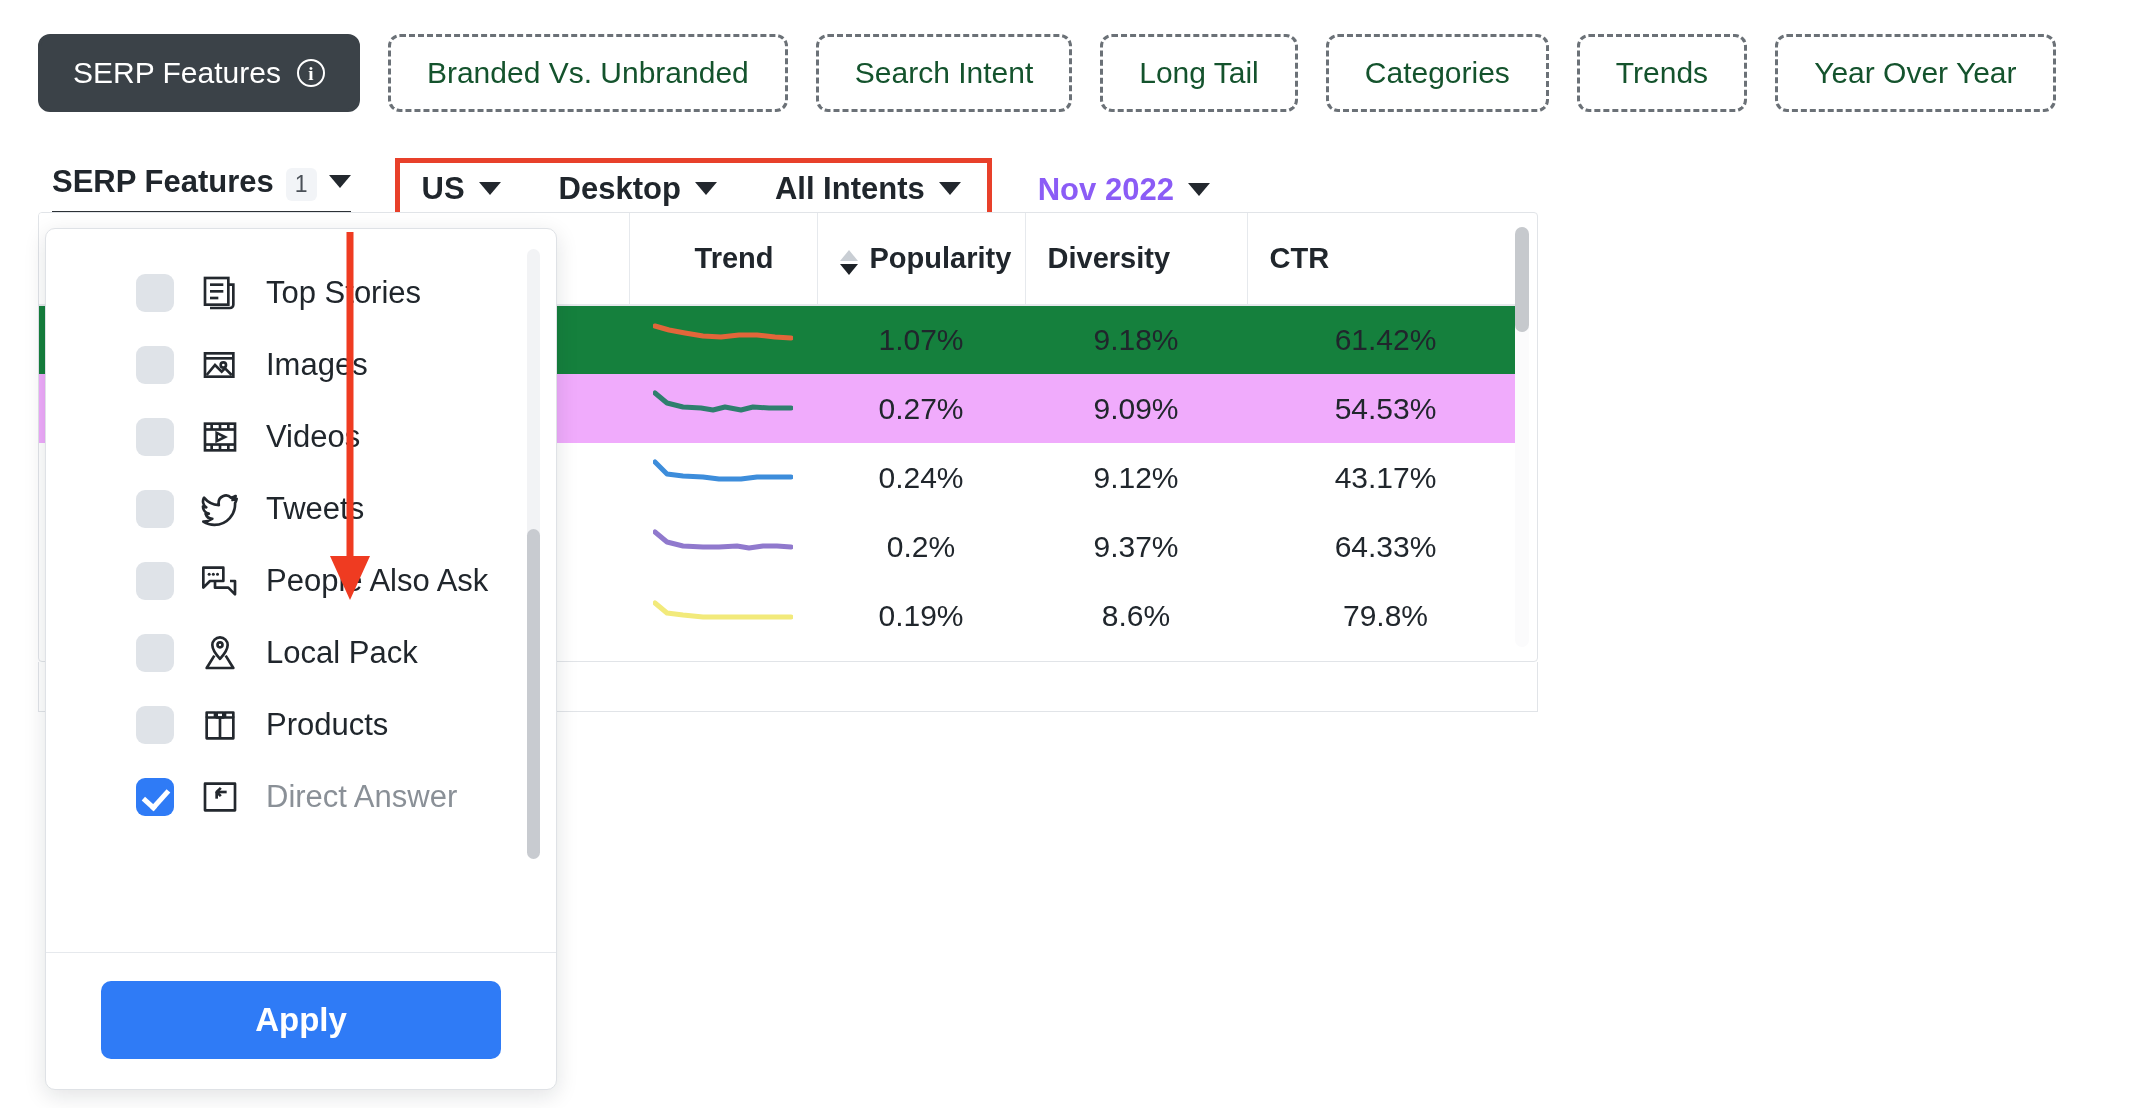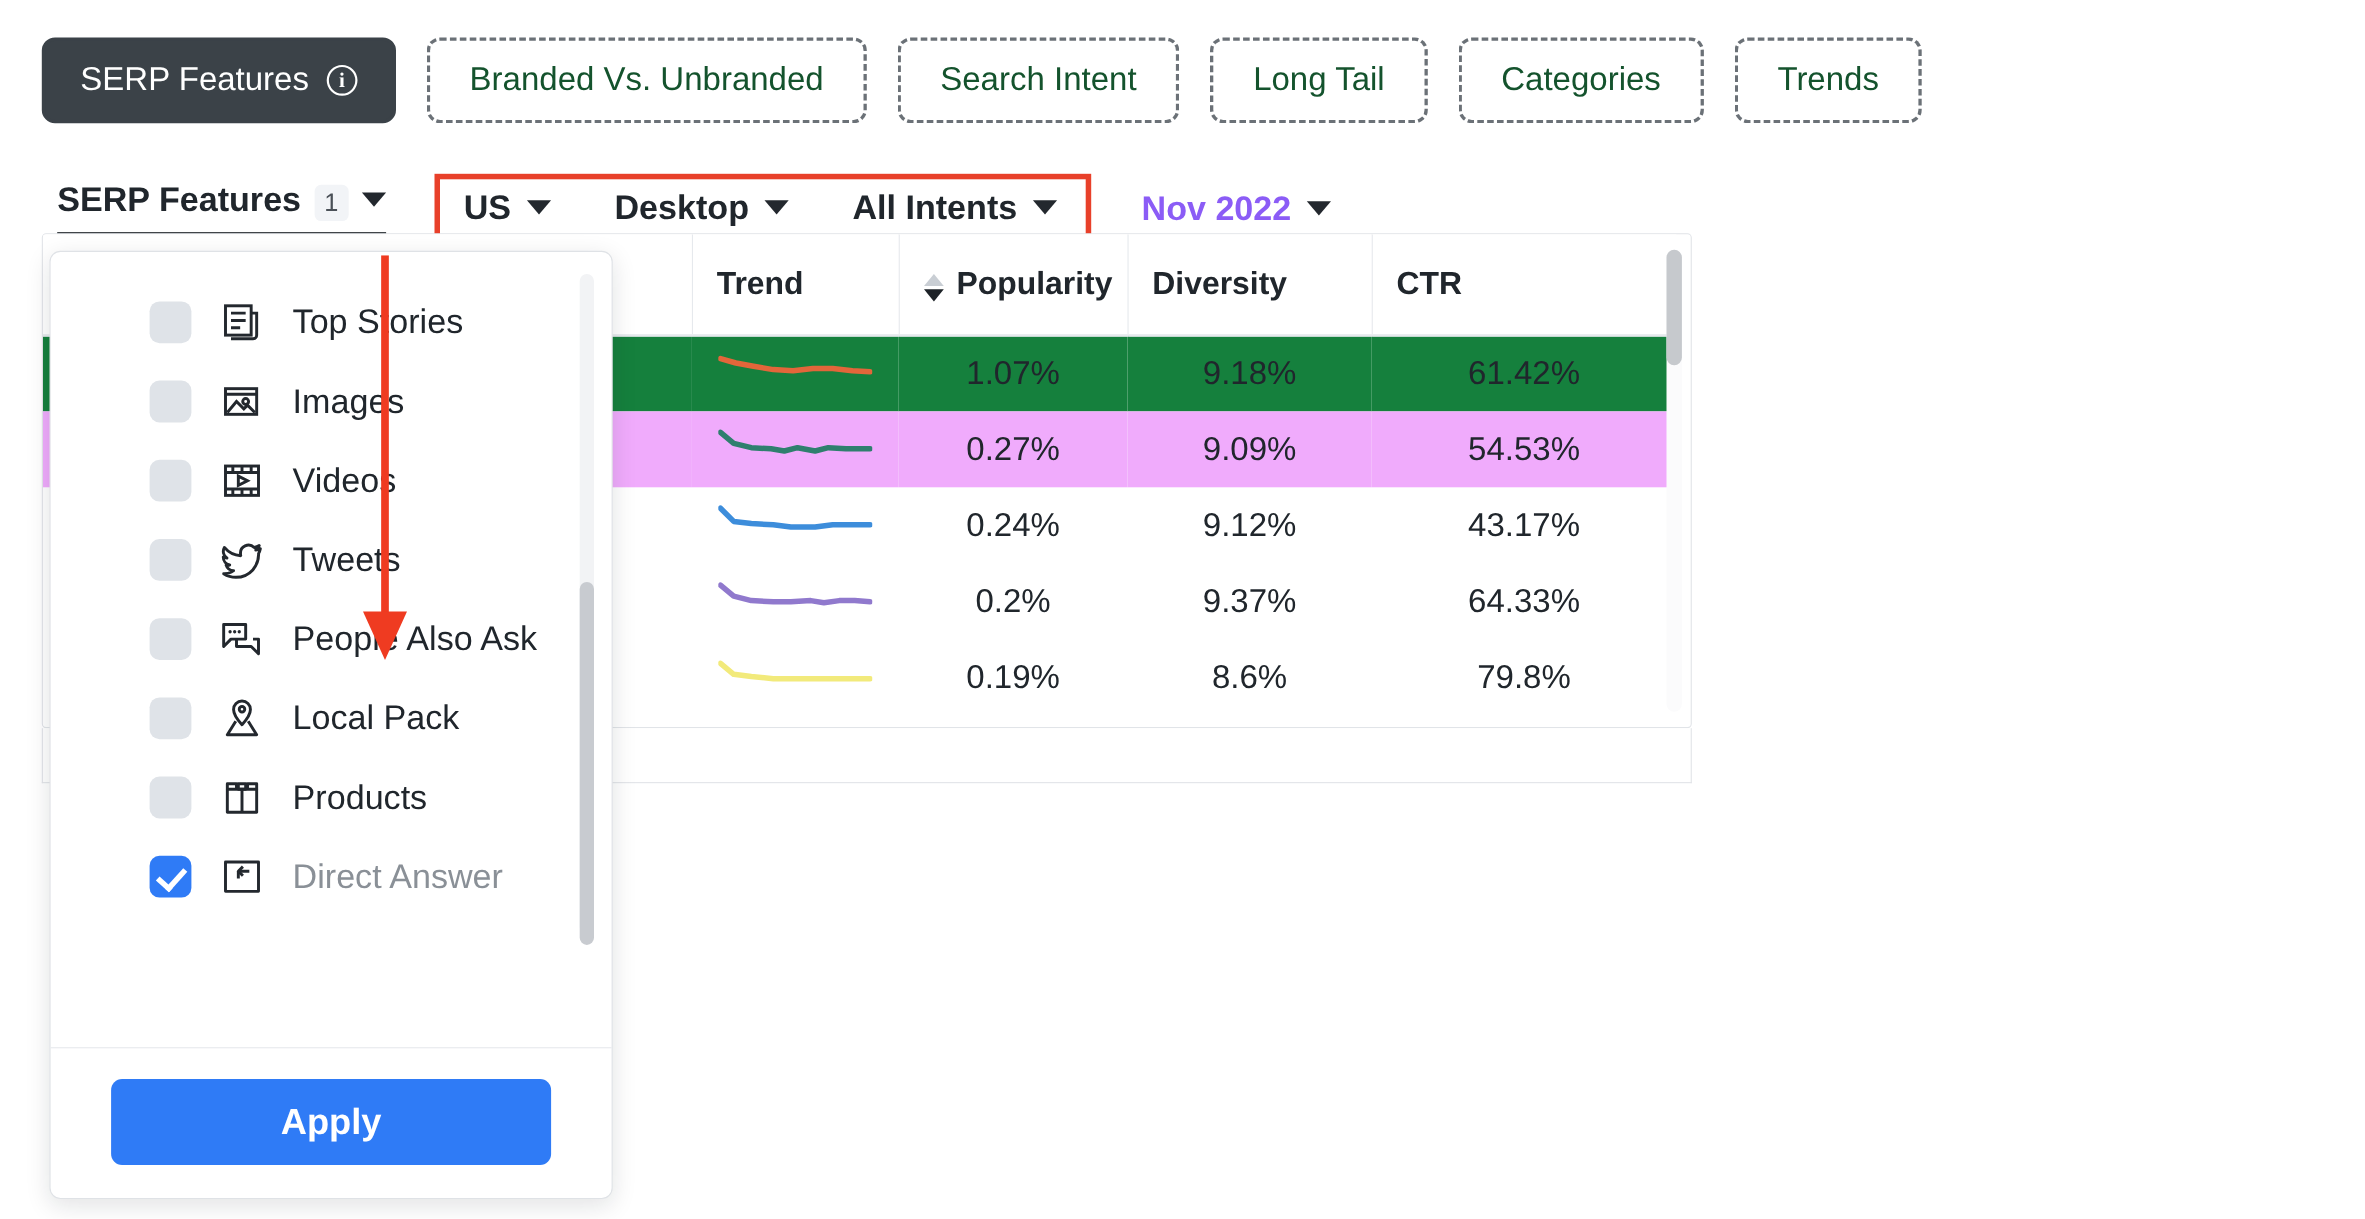--- a/index.html
+++ b/index.html
@@ -80,21 +80,21 @@
   }
   table { border-collapse: collapse; width: 1485px; table-layout: fixed; }
   thead th {
     height: 92px; background: #fff;
     border-bottom: 2px solid #e6e9ed;
     border-right: 1px solid #e6e9ed;
     font-size: 29px; font-weight: 700; color: #20262c;
     text-align: left; padding-left: 22px; vertical-align: middle;
   }
   thead th.c-name { width: 590px; border-right: 1px solid #e6e9ed; }
-  thead th.c-trend { width: 188px; }
+  thead th.c-trend { width: 188px; text-align: center; }
   thead th.c-pop { width: 208px; }
   thead th.c-div { width: 222px; }
   thead th.c-ctr { width: 277px; border-right: none; }
   .sorticon { display:inline-flex; flex-direction: column; gap:3px; vertical-align: middle; margin-right: 12px; position: relative; top: 2px;}
   .sorticon i { display:block; width:0; height:0; border-left:9px solid transparent; border-right:9px solid transparent; }
   .sorticon i.up { border-bottom: 11px solid #c9ced4; }
   .sorticon i.dn { border-top: 11px solid #1d2227; }
 
   tbody td {
     height: 69px; font-size: 30px; color: #20262c;
@@ -208,20 +208,23 @@
         <span>Search Intent</span>
       </div>
     <div class="tab">
         <span>Long Tail</span>
       </div>
     <div class="tab">
         <span>Categories</span>
       </div>
     <div class="tab">
         <span>Trends</span>
+      </div>
+    <div class="tab">
+        <span>Year Over Year</span>
       </div>
   </div>
 
   <div class="filterbar">
 
     <div class="serp-filter">
       <span class="lbl">SERP Features</span>
       <span class="cnt">1</span>
       <span class="caret"></span>
     </div>

